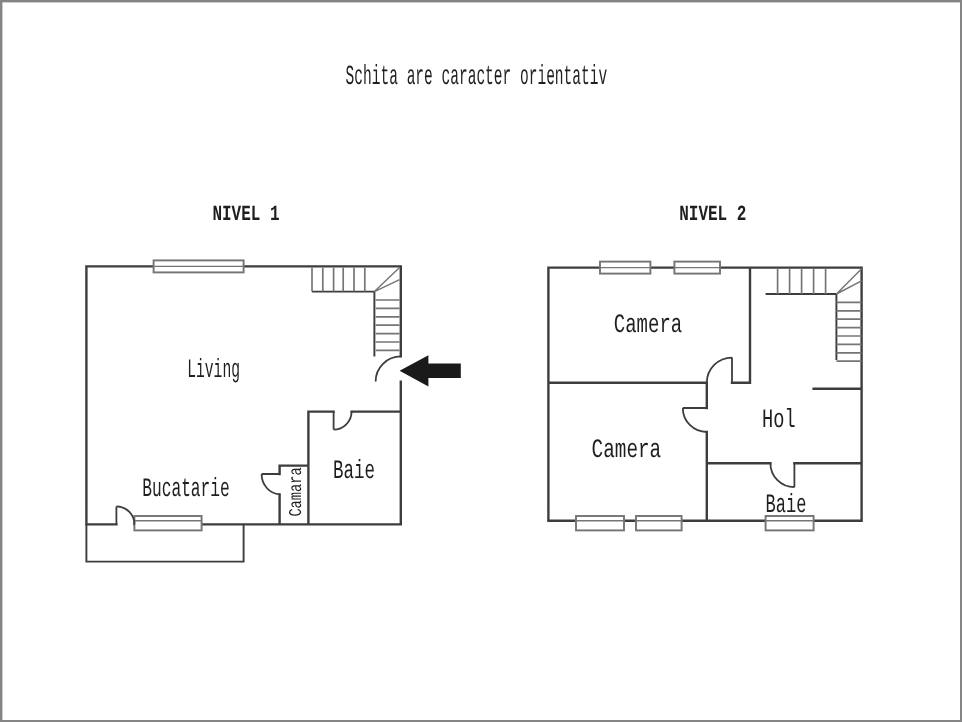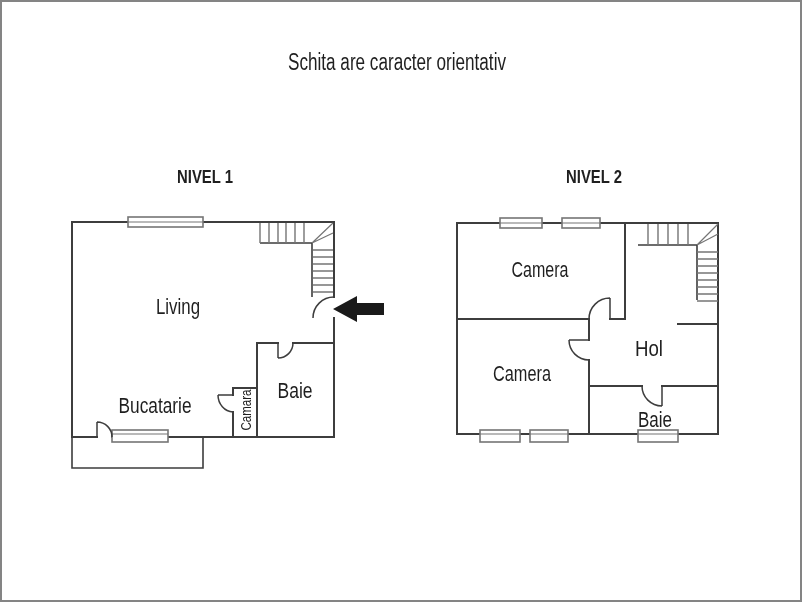--- a/index.html
+++ b/index.html
@@ -1,21 +1,21 @@
 <!DOCTYPE html>
 <html style="--wall: #3d3d3d; --secondary: #757575; --text: #1f1f1f; --arrow: #1a1a1a; --frame: #848484; --background: #ffffff;"><head>
 <meta charset="utf-8">
 <style>
   html,body{margin:0;padding:0;background:#fff;}
   .page{
     position:relative;
     width:802px;height:602px;
     box-sizing:border-box;
     background:var(--background,#fff);
-    font-family:Liberation Sans, sans-serif;
+    font-family:Liberation Mono, monospace;
   }
   .frame{
     position:absolute;inset:0;
     border:2px solid var(--frame,#848484);
     pointer-events:none;
   }
   svg{position:absolute;top:0;left:0;}
   .wall{stroke:var(--wall,#3d3d3d);stroke-width:2;fill:none;stroke-linecap:square;}
   .thinwall{stroke:var(--wall,#3d3d3d);stroke-width:1.6;fill:none;}
   .door{stroke:var(--wall,#3d3d3d);stroke-width:1.5;fill:none;}

